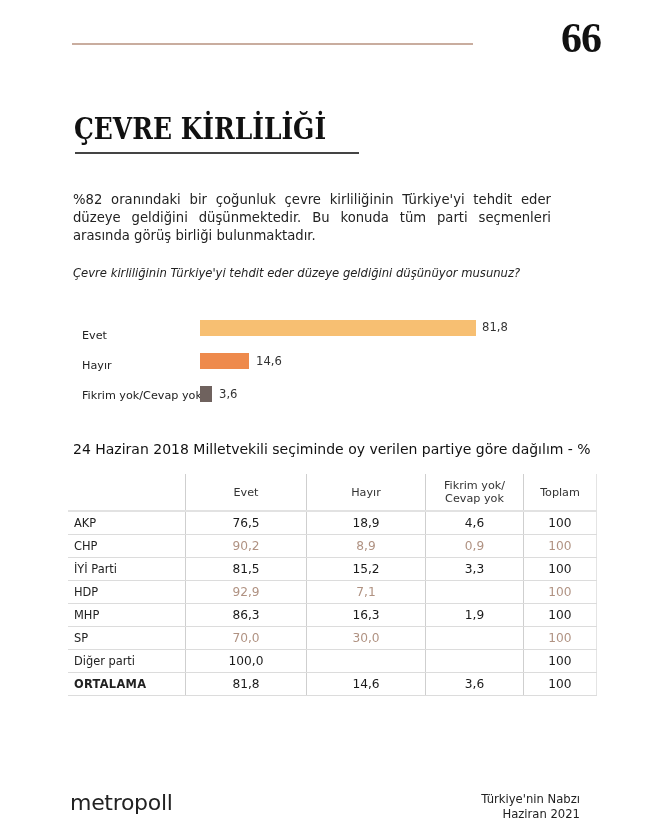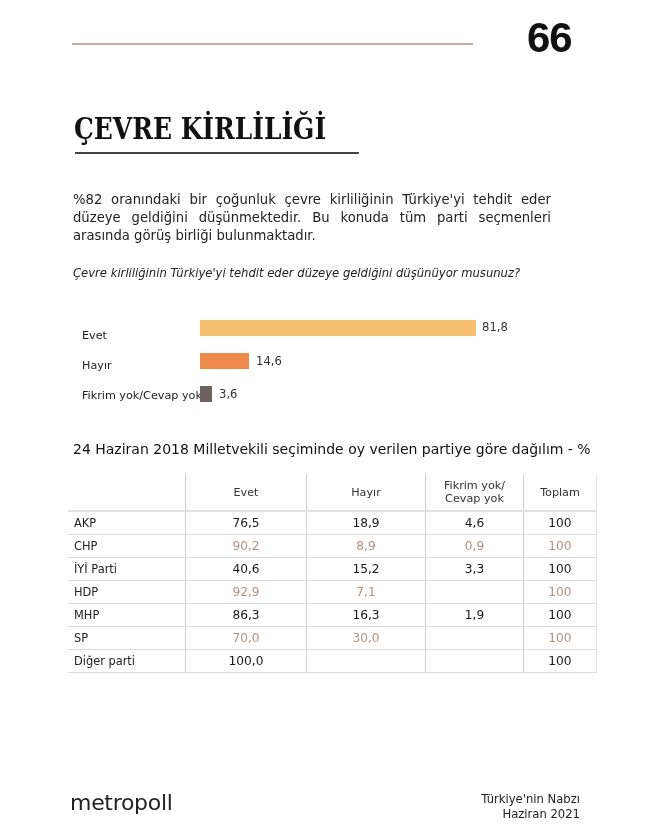--- a/index.html
+++ b/index.html
@@ -1,19 +1,19 @@
 <!DOCTYPE html>
 <html><head>
 <meta charset="utf-8">
 <style>
   html,body{margin:0;padding:0;background:#ffffff;}
   body{width:650px;height:834px;position:relative;overflow:hidden;font-family:"DejaVu Sans",sans-serif;color:#1a1a1a;}
   .abs{position:absolute;}
   .top-rule{left:72px;top:43px;width:401px;height:2px;background:#c9ad9f;}
-  .page-num{left:527px;top:14px;font-family:Liberation Sans, sans-serif;font-weight:bold;font-size:42px;color:#111;letter-spacing:-1px;}
+  .page-num{left:561px;top:14px;font-family:Liberation Serif, serif;font-weight:bold;font-size:42px;color:#111;letter-spacing:-1px;}
   .title{left:74px;top:112px;font-family:"DejaVu Serif",serif;font-weight:bold;font-size:29px;color:#111;letter-spacing:0px;transform:scaleX(0.86);transform-origin:left top;white-space:nowrap;}
   .title-rule{left:75px;top:152px;width:284px;height:2px;background:#444;}
   .intro{left:73px;top:191px;width:478px;font-size:13.2px;line-height:18px;color:#222;text-align:justify;}
   .question{left:73px;top:266px;font-size:11.6px;font-style:italic;color:#222;white-space:nowrap;}
   .bar-label{left:82px;font-size:11.2px;color:#222;white-space:nowrap;}
   .bar{left:200px;height:16px;}
   .bar-val{font-size:11.6px;color:#333;}
   .table-title{left:73px;top:441px;font-size:14px;color:#111;white-space:nowrap;}
   table.dist{position:absolute;left:68px;top:474px;border-collapse:collapse;font-size:12.2px;}
   table.dist td,table.dist th{padding:0;border-bottom:1px solid #dcdcdc;text-align:center;font-weight:normal;}
@@ -78,21 +78,21 @@
     </tr>
     <tr class="muted">
       <td class="c0">CHP</td>
       <td class="c1 num">90,2</td>
       <td class="c2 num">8,9</td>
       <td class="c3 num">0,9</td>
       <td class="c4 num">100</td>
     </tr>
     <tr>
       <td class="c0">İYİ Parti</td>
-      <td class="c1 num">40,6</td>
+      <td class="c1 num">81,5</td>
       <td class="c2 num">15,2</td>
       <td class="c3 num">3,3</td>
       <td class="c4 num">100</td>
     </tr>
     <tr class="muted">
       <td class="c0">HDP</td>
       <td class="c1 num">92,9</td>
       <td class="c2 num">7,1</td>
       <td class="c3 num"></td>
       <td class="c4 num">100</td>
@@ -111,20 +111,27 @@
       <td class="c3 num"></td>
       <td class="c4 num">100</td>
     </tr>
     <tr>
       <td class="c0">Diğer parti</td>
       <td class="c1 num">100,0</td>
       <td class="c2 num"></td>
       <td class="c3 num"></td>
       <td class="c4 num">100</td>
     </tr>
+    <tr class="bold">
+      <td class="c0">ORTALAMA</td>
+      <td class="c1 num">81,8</td>
+      <td class="c2 num">14,6</td>
+      <td class="c3 num">3,6</td>
+      <td class="c4 num">100</td>
+    </tr>
   </tbody>
 </table>
 
 <div class="abs logo">metropoll</div>
 <div class="abs footer-right">
   <div>Türkiye'nin Nabzı</div>
   <div>Haziran 2021</div>
 </div>
 
 </body></html>

